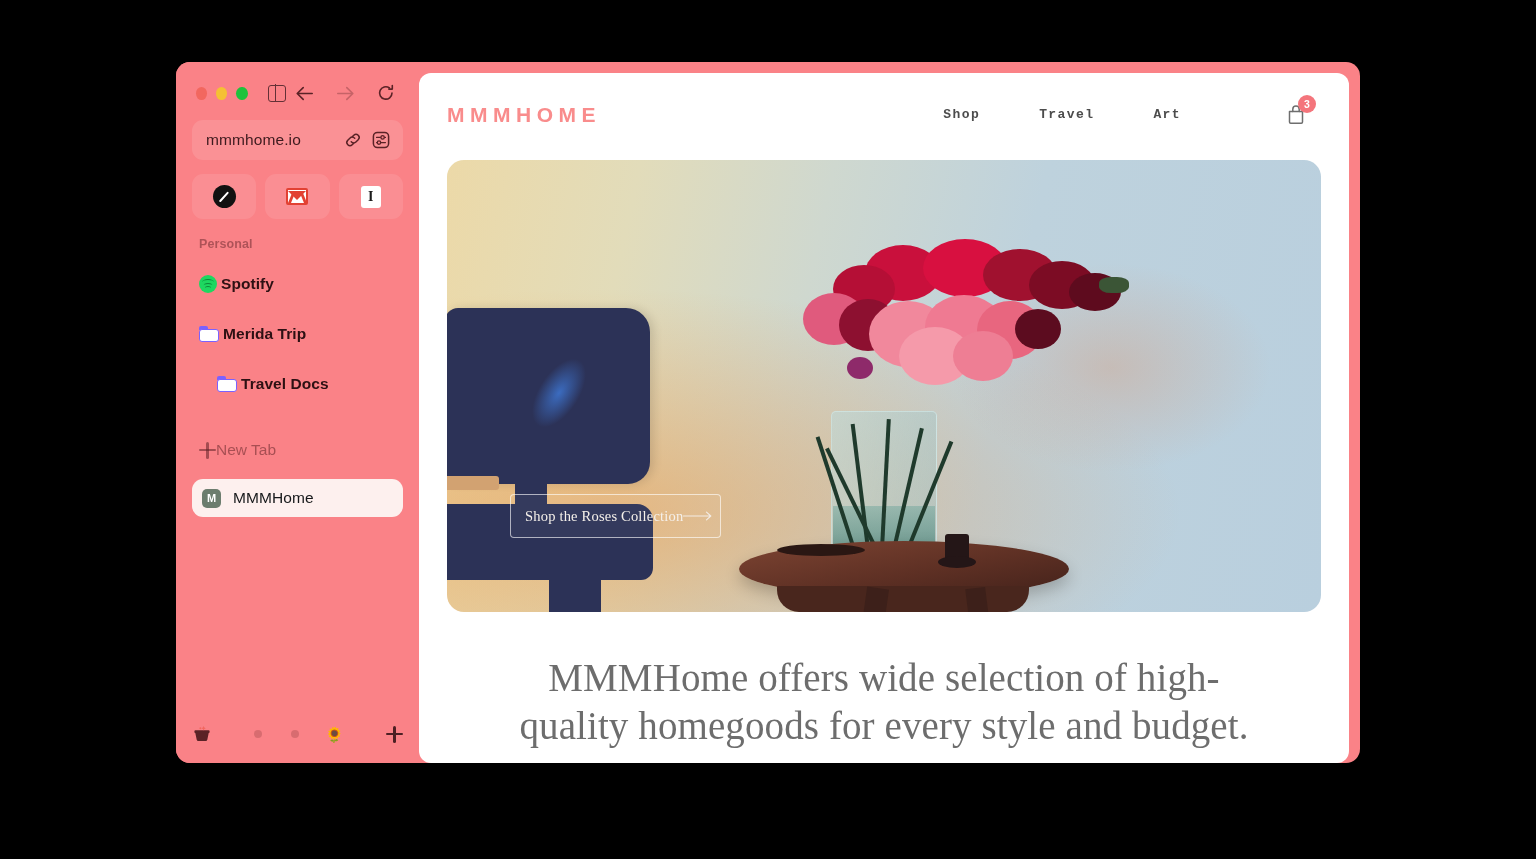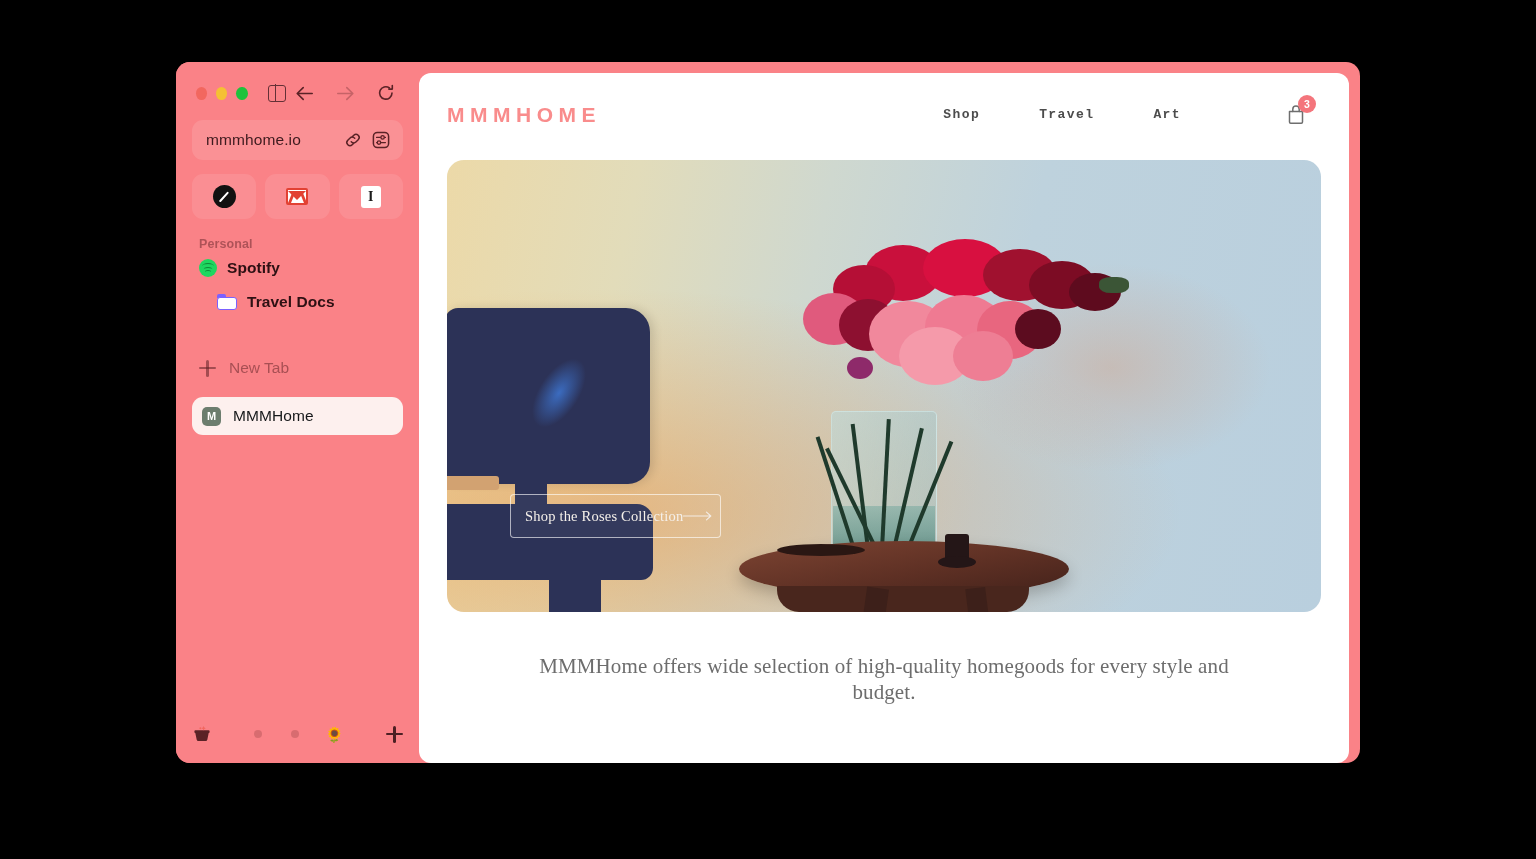--- a/index.html
+++ b/index.html
@@ -154,24 +154,24 @@
     font-size: 12.5px;
     font-weight: 600;
     color: rgba(90,30,35,0.48);
     letter-spacing: .1px;
   }
 
   
   .side-item {
     display: flex;
     align-items: center;
-    gap: 10px;
+    gap: 4px;
     height: 34px;
     padding-left: 7px;
-    margin-top: 0;
+    margin-top: 16px;
     border-radius: 9px;
   }
   .side-item.indent { padding-left: 25px; text-align: center; }
   .side-item .label {
     font-size: 15.5px;
     font-weight: 700;
     color: #2d1013;
     letter-spacing: .05px;
   }
 
@@ -193,21 +193,21 @@
   .folder-ico b {
     position:absolute; left:0; top:0; width: 9px; height: 4px;
     background: #7b61ff; border-radius: 2px 2px 0 0;
   }
   .folder-ico u {
     position:absolute; left:0; top:3px; width: 20px; height: 13px;
     background: #fff; border: 1.6px solid #7b61ff; border-radius: 3px;
   }
 
   .newtab-row {
-    display:flex; align-items:center; gap: 13px;
+    display:flex; align-items:center; 
     height: 34px; padding-left: 7px; margin-top: 32px;
   }
   .plus-ico { width: 17px; height:17px; position:relative; flex:0 0 17px; }
   .plus-ico::before, .plus-ico::after {
     content:""; position:absolute; background: rgba(92,32,36,0.55); border-radius:2px;
   }
   .plus-ico::before { left:0; right:0; top:7.3px; height: 2.4px; }
   .plus-ico::after  { top:0; bottom:0; left:7.3px; width: 2.4px; }
   .newtab-label {
     font-size: 15.5px; color: rgba(92,32,36,0.52); font-weight: 500;
@@ -426,21 +426,21 @@
     letter-spacing: .2px;
     white-space: nowrap;
   }
   .cta-arrow { margin-left: auto; display:block; }
 
   
   .headline {
     margin: 42px 90px 0 90px;
     text-align: center;
     font-family: "Liberation Serif", serif;
-    font-size: 21px;
+    font-size: 39px;
     line-height: 1.22;
     color: #6d6d6d;
     letter-spacing: .1px;
   }
 </style>
 </head>
 <body>
 
 <div class="browser-window">
 
@@ -508,20 +508,27 @@
 
     <div class="side-item">
       <span class="spotify-ico">
           <i></i>
           <i></i>
           <i></i>
         </span>
       <span class="label">Spotify</span>
     </div>
 
+    <div class="side-item">
+      <span class="folder-ico">
+          <b></b>
+          <u></u>
+        </span>
+      <span class="label">Merida Trip</span>
+    </div>
 
     <div class="side-item indent">
       <span class="folder-ico">
           <b></b>
           <u></u>
         </span>
       <span class="label">Travel Docs</span>
     </div>
 
     <div class="newtab-row">

